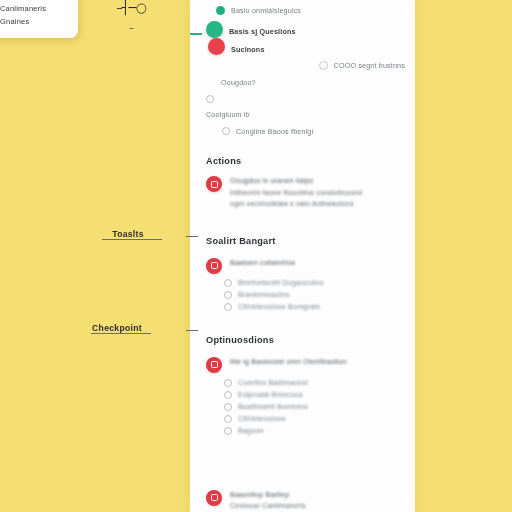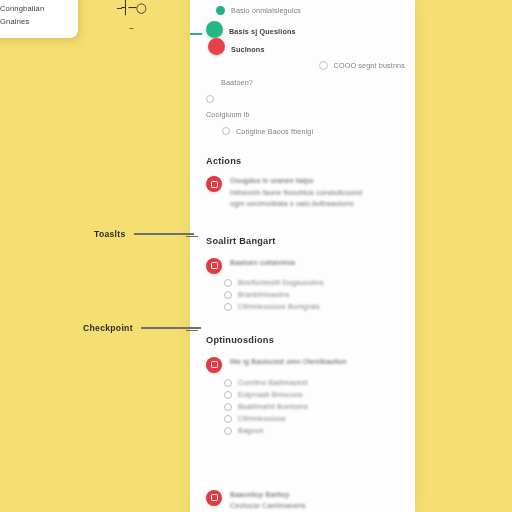--- a/index.html
+++ b/index.html
@@ -189,20 +189,21 @@
     white-space: nowrap;
     filter: blur(0.8px);
     text-align: center;
   }
 
   
   .callout {
     position: absolute;
     display: flex;
     align-items: center;
+    flex-direction: column;
   }
   .callout .ctext {
     font-size: 8.6px;
     color: #2c2c2c;
     font-weight: bold;
     letter-spacing: .3px;
     white-space: nowrap;
     filter: blur(0.55px);
   }
   .callout .leader {
@@ -250,21 +251,21 @@
       <span class="ic red-lg"></span>
       <span class="row-txt bold" style="margin-top:4px;">Suclnons</span>
     </div>
 
     <div class="row" style="padding-left:30px; margin-top:3px;justify-content:flex-end;">
       <span class="ic hollow"></span>
       <span class="row-txt sub">COOO  segnt bustnns</span>
     </div>
 
     <div class="row" style="padding-left:31px; margin-top:4px;">
-      <span class="row-txt sub">Baatoen?</span>
+      <span class="row-txt sub">Oougdoo?</span>
     </div>
 
     <div class="row" style="padding-left:16px; margin-top:4px;flex-direction:column;">
       <span class="ic ghost"></span>
       <span class="row-txt sub">Coolgiuum                    ib</span>
     </div>
 
     <div class="row" style="padding-left:32px; margin-top:4px;">
       <span class="ic ghost"></span>
       <span class="row-txt sub">Congline Baoos fbenigi</span>
@@ -349,21 +350,21 @@
       <span class="ic red-sq"></span>
       <span class="body">
         <span class="l strong" style="display:block">Dalotaton Inser</span>
       </span>
     </div>
 
   </div>
 </div>
 
 <div id="corner-card">
-  <div class="cc-line">Conngbaiian</div>
+  <div class="cc-line">Canlimaneris</div>
   <div class="cc-line">Gnaines</div>
 </div>
 
 <div id="top-glyph">
   <span>–┤─○</span>
   <span class="g2">–</span>
 </div>
 
 <div class="stub" id="stub-top"></div>
 <div class="stub" id="stub-toasts"></div>

